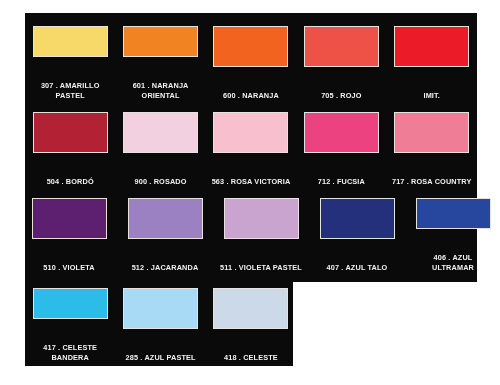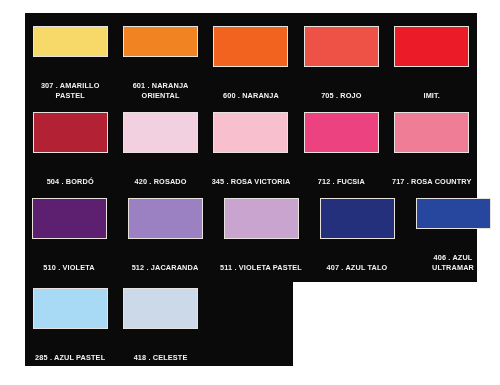--- a/index.html
+++ b/index.html
@@ -136,28 +136,28 @@
       <div class="cell">
         <div class="swatch" style="background: rgb(178, 34, 52);"></div>
         <div class="caption">
           <div>504 . BORDÓ</div>
           <div></div>
         </div>
       </div>
       <div class="cell">
         <div class="swatch" style="background: rgb(242, 208, 224);"></div>
         <div class="caption">
-          <div>420 . ROSADO</div>
+          <div>900 . ROSADO</div>
           <div></div>
         </div>
       </div>
       <div class="cell">
         <div class="swatch" style="background: rgb(248, 192, 206);"></div>
         <div class="caption">
-          <div>345 . ROSA VICTORIA</div>
+          <div>563 . ROSA VICTORIA</div>
           <div></div>
         </div>
       </div>
       <div class="cell">
         <div class="swatch" style="background: rgb(237, 66, 128);"></div>
         <div class="caption">
           <div>712 . FUCSIA</div>
           <div></div>
         </div>
       </div>
@@ -203,20 +203,27 @@
         <div class="swatch" style="background: rgb(39, 71, 158);"></div>
         <div class="caption">
           <div>406 . AZUL</div>
           <div>ULTRAMAR</div>
         </div>
       </div>
     </div>
 
     <div class="row row-3">
       <div class="cell">
+        <div class="swatch" style="background: rgb(43, 189, 232);"></div>
+        <div class="caption">
+          <div>417 . CELESTE</div>
+          <div>BANDERA</div>
+        </div>
+      </div>
+      <div class="cell">
         <div class="swatch" style="background: rgb(168, 218, 245);"></div>
         <div class="caption">
           <div>285 . AZUL PASTEL</div>
           <div></div>
         </div>
       </div>
       <div class="cell">
         <div class="swatch" style="background: rgb(204, 217, 232);"></div>
         <div class="caption">
           <div>418 . CELESTE</div>

